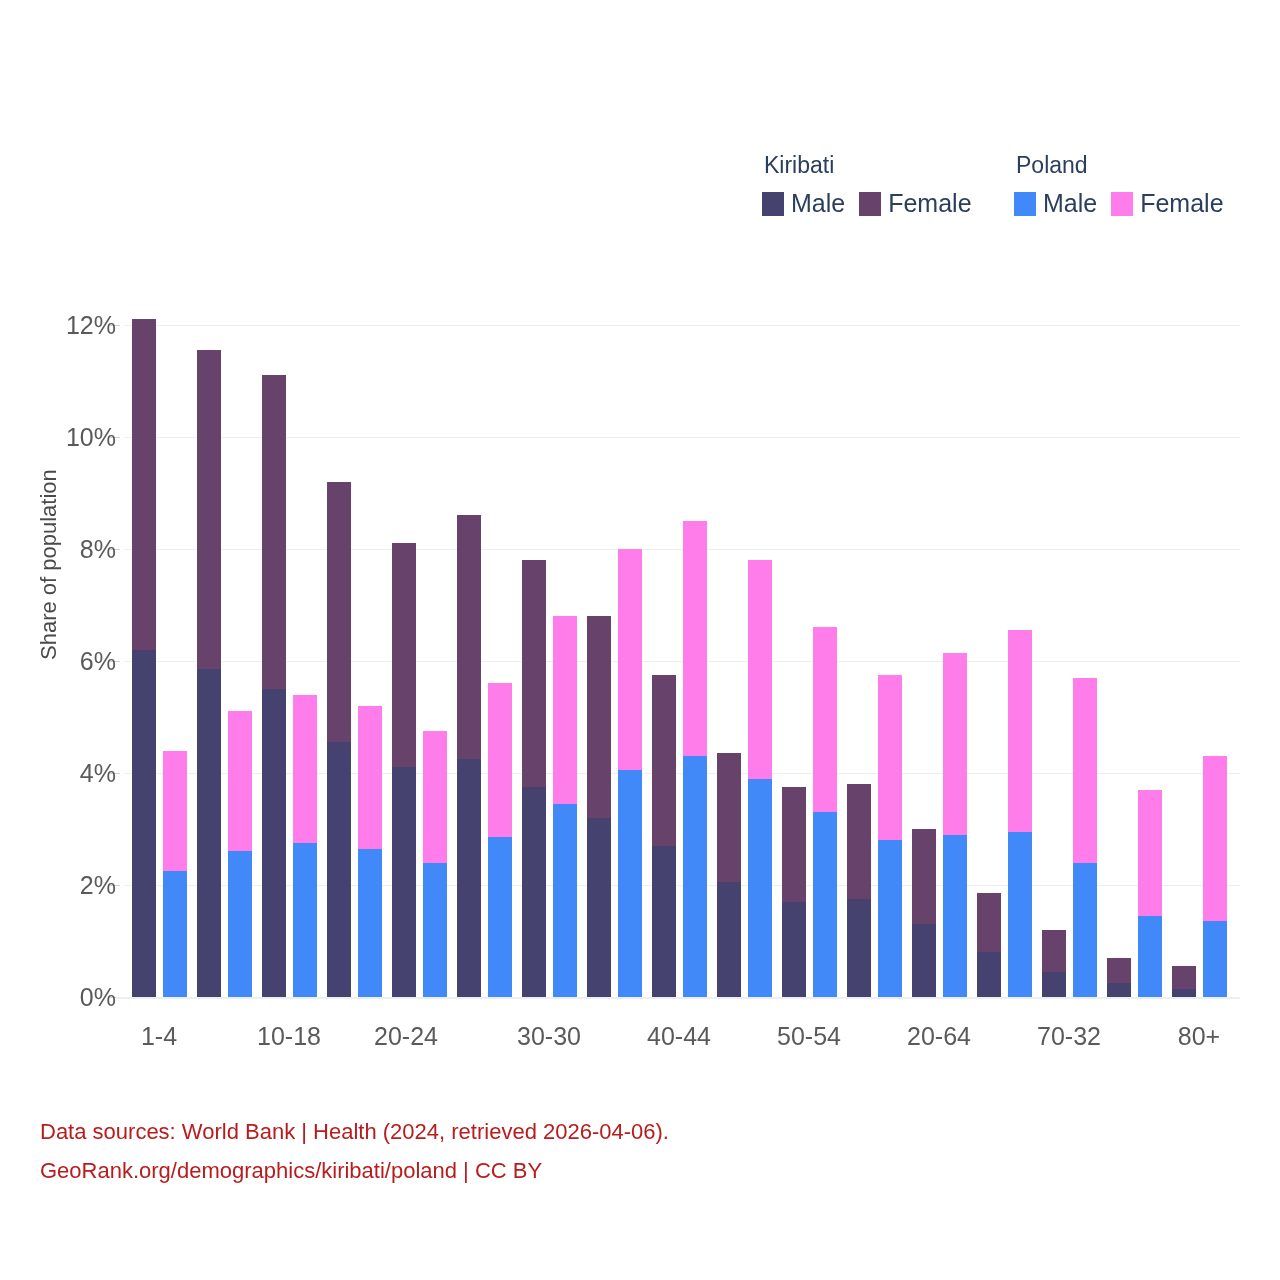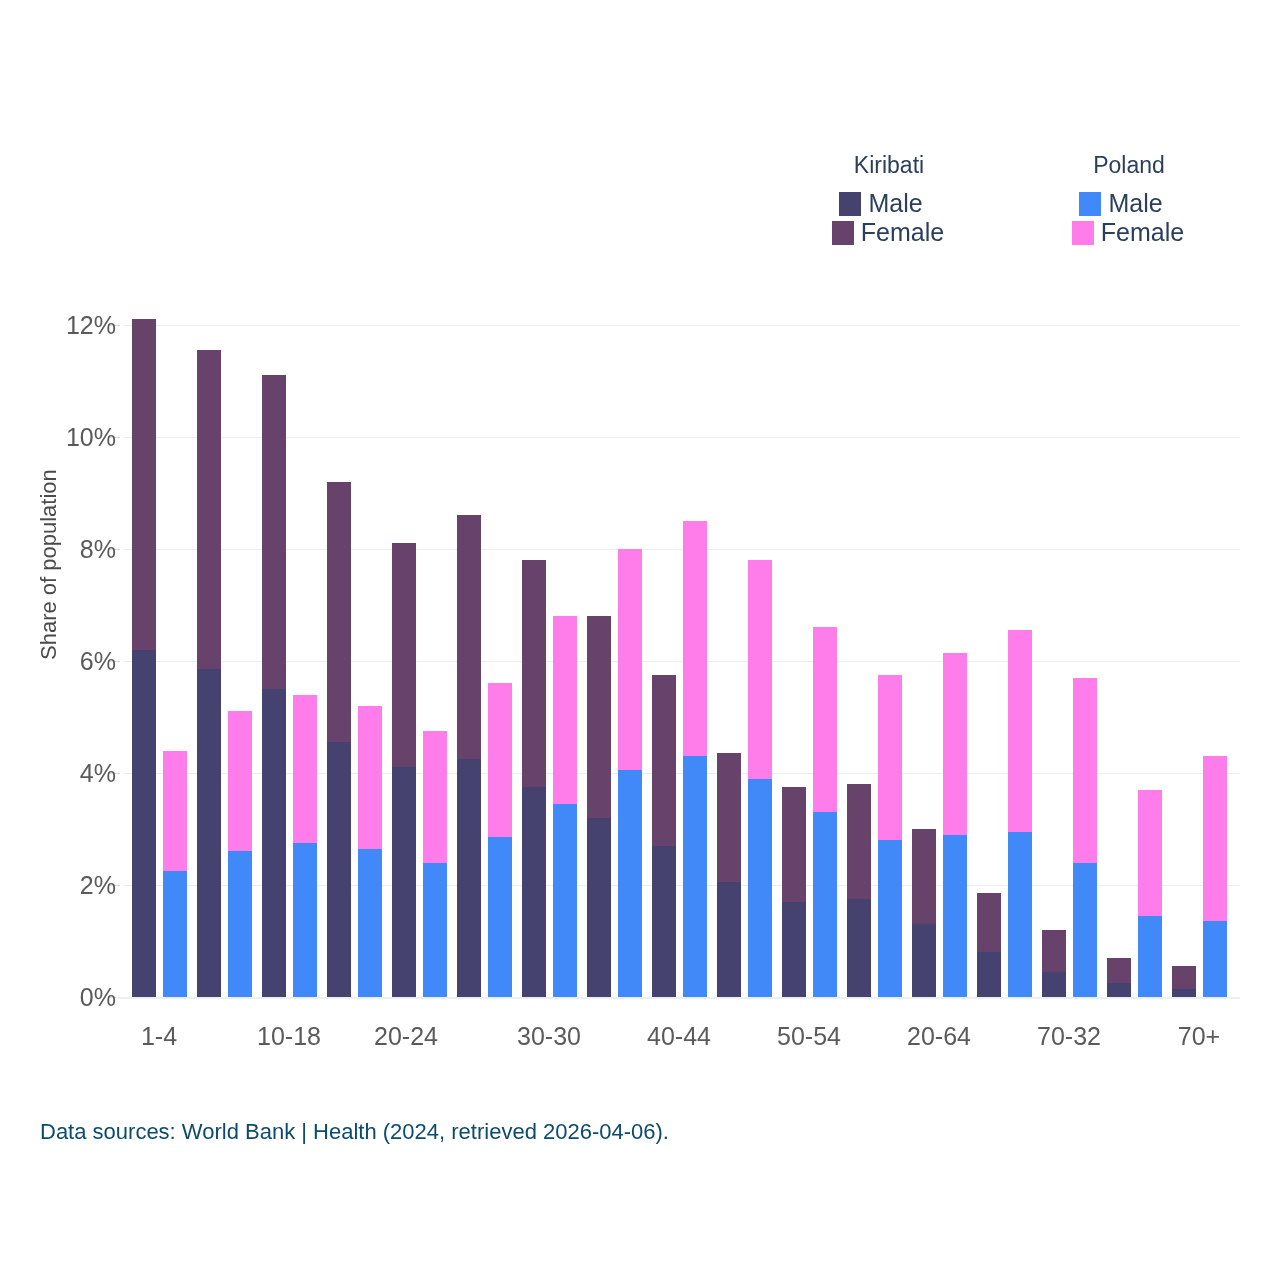--- a/index.html
+++ b/index.html
@@ -35,21 +35,20 @@
   }
 
   
   .legend {
     position: absolute;
     right: 38px;
     top: 152px;
     display: flex;
     flex-direction: column;
     align-items: flex-end;
-    text-align: center;
   }
   .legend-groups {
     display: flex;
     flex-direction: row;
     justify-content: flex-end;
   }
   .legend-group {
     display: flex;
     flex-direction: column;
   }
@@ -57,21 +56,21 @@
   .legend-group.poland   { width: 228px; }
   .legend-title {
     font-size: 23px;
     color: #2b3f5c;
     padding-left: 2px;
     margin-bottom: 10px;
     white-space: nowrap;
   }
   .legend-items {
     display: flex;
-    flex-direction: column;
+    flex-direction: row;
     align-items: center;
   }
   .legend-item {
     display: flex;
     flex-direction: row;
     align-items: center;
     margin-right: 14px;
     white-space: nowrap;
   }
   .legend-item:last-child { margin-right: 0; }
@@ -176,21 +175,21 @@
     transform: translateX(-50%);
     white-space: nowrap;
   }
 
   
   .footer {
     position: absolute;
     left: 40px;
     top: 1112px;
     font-size: 22px;
-    color: #0c4a6e;
+    color: #b91c1c;
     line-height: 39px;
   }
   .footer div { white-space: nowrap; }
 </style>
 </head>
 <body>
 
 <div class="page">
 
 
@@ -425,20 +424,21 @@
       <div class="ytick" style="top: 437px;">10%</div>
       <div class="ytick" style="top: 325px;">12%</div>
       <div class="xtick" style="left: 159px;">1-4</div>
       <div class="xtick" style="left: 289px;">10-18</div>
       <div class="xtick" style="left: 406px;">20-24</div>
       <div class="xtick" style="left: 549px;">30-30</div>
       <div class="xtick" style="left: 679px;">40-44</div>
       <div class="xtick" style="left: 809px;">50-54</div>
       <div class="xtick" style="left: 939px;">20-64</div>
       <div class="xtick" style="left: 1069px;">70-32</div>
-      <div class="xtick" style="left: 1199px;">70+</div>
+      <div class="xtick" style="left: 1199px;">80+</div>
     </div>
 
   <div class="footer">
     <div>Data sources: World Bank | Health (2024, retrieved 2026-04-06).</div>
+    <div>GeoRank.org/demographics/kiribati/poland | CC BY</div>
   </div>
 
 </div>
 
 </body></html>

